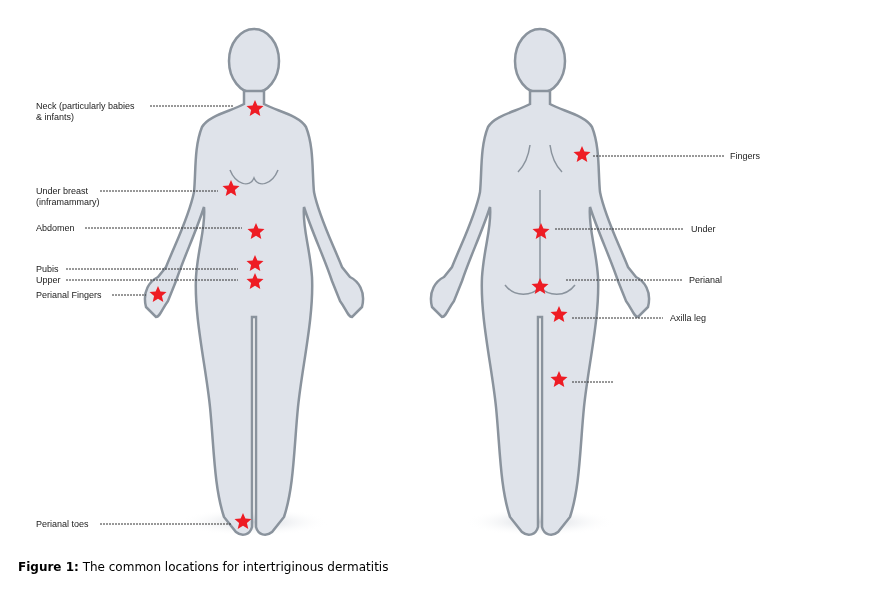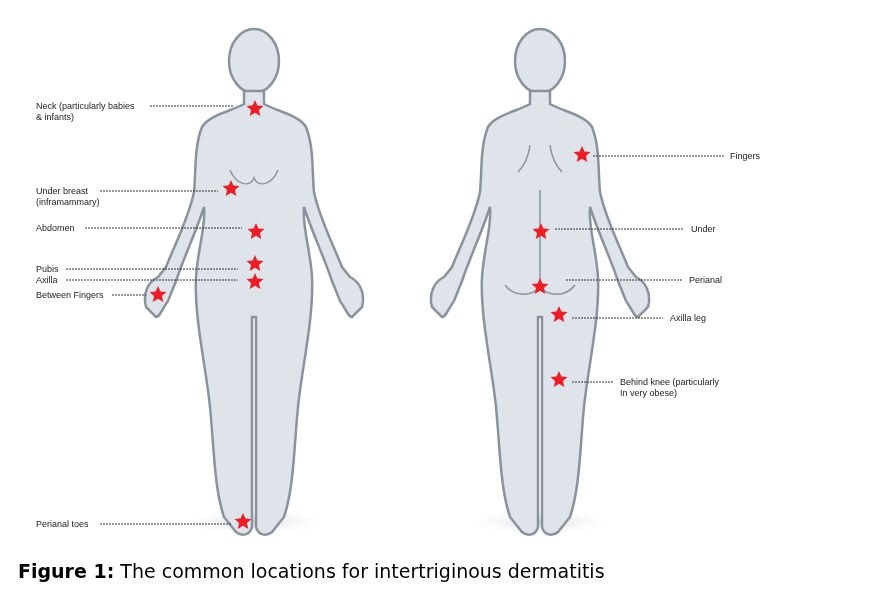--- a/index.html
+++ b/index.html
@@ -1,19 +1,19 @@
 <!DOCTYPE html>
 <html><head>
 <meta charset="utf-8">
 <style>
   html, body { margin:0; padding:0; background:#ffffff; }
   body { width:891px; height:592px; position:relative; overflow:hidden; font-family:"Liberation Sans", sans-serif; }
   #figure { position:absolute; left:0; top:0; width:891px; height:448px; }
   .label { position:absolute; font-family:"Liberation Sans", sans-serif; font-size:9px; line-height:11px; color:#222; white-space:pre-line; }
-  .caption { position:absolute; left:18px; top:560px; font-family:"DejaVu Sans", sans-serif; font-size:19px; color:#000; }
+  .caption { position:absolute; left:18px; top:560px; font-family:"DejaVu Sans", sans-serif; font-size:12px; color:#000; }
   .caption b { font-weight:bold; }
 </style>
 </head>
 <body>
 
 <div id="figure">
   <svg width="891" height="560" viewBox="0 0 891 560" style="position:absolute;left:0;top:0">
     <defs>
       <radialGradient id="shadow" cx="50%" cy="50%" r="50%">
         <stop offset="0%" stop-color="#c9ced6" stop-opacity="0.9"></stop>
@@ -74,25 +74,23 @@
       <polygon points="559,371 561.4,376.5 567.5,377 562.9,381 564.3,387 559,383.8 553.7,387 555.1,381 550.5,377 556.6,376.5"></polygon>
     </g>
   </svg>
 
   <div class="label" style="left:36px;top:101px">Neck (particularly babies
 &amp; infants)</div>
   <div class="label" style="left:36px;top:186px">Under breast
 (inframammary)</div>
   <div class="label" style="left:36px;top:223px">Abdomen</div>
   <div class="label" style="left:36px;top:264px">Pubis</div>
-  <div class="label" style="left:36px;top:275px">Axilla</div>
-  <div class="label" style="left:36px;top:290px">Between Fingers</div>
+  <div class="label" style="left:36px;top:275px">Upper</div>
+  <div class="label" style="left:36px;top:290px">Perianal Fingers</div>
   <div class="label" style="left:36px;top:519px">Perianal toes</div>
 
   <div class="label" style="left:730px;top:151px">Fingers</div>
   <div class="label" style="left:691px;top:224px">Under</div>
   <div class="label" style="left:689px;top:275px">Perianal</div>
   <div class="label" style="left:670px;top:313px">Axilla leg</div>
-  <div class="label" style="left:620px;top:377px">Behind knee (particularly
-In very obese)</div>
 
   <div class="caption"><b>Figure 1:</b><span> The common locations for intertriginous dermatitis</span></div>
 </div>
 
 </body></html>

